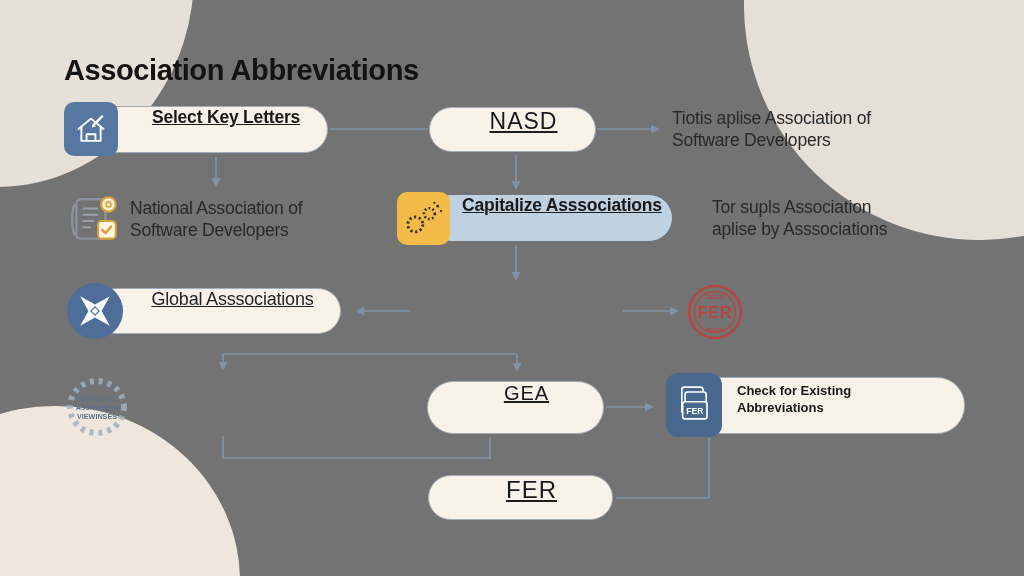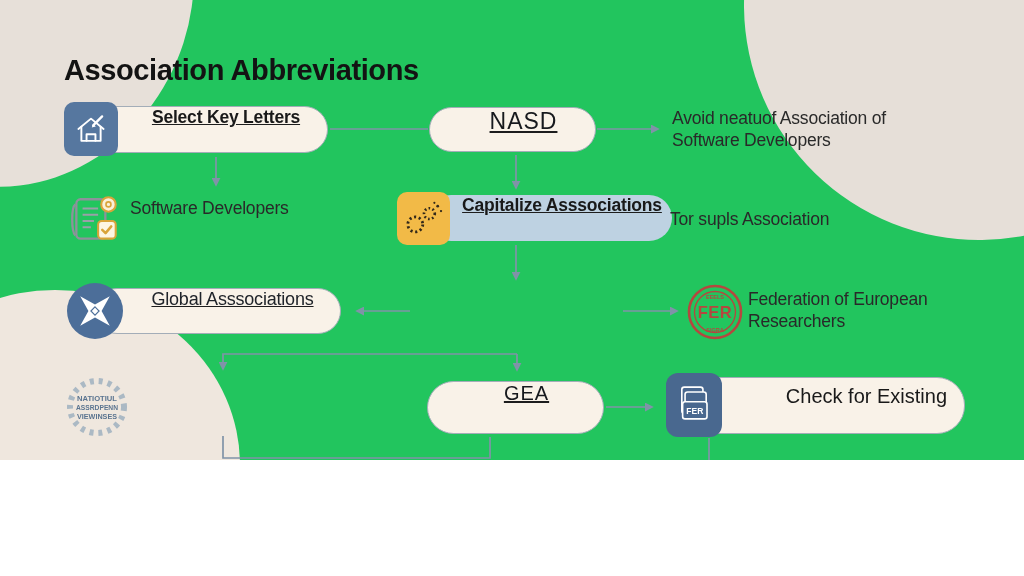--- a/index.html
+++ b/index.html
@@ -1,18 +1,18 @@
 <!DOCTYPE html>
 <html><head>
 <meta charset="utf-8">
 <style>
   html,body{margin:0;padding:0;}
   .canvas{
-    position:relative;width:1024px;height:460px;overflow:hidden;
-    background:#22c55e;font-family:"Liberation Sans",sans-serif;color:#1d1d1d;
+    position:relative;width:1024px;height:576px;overflow:hidden;
+    background:#737373;font-family:"Liberation Sans",sans-serif;color:#1d1d1d;
   }
   .blob{position:absolute;z-index:0;}
   .blob-tl{left:-160px;top:-200px;width:350px;height:390px;background:#e7e0d9;
     border-radius:42% 58% 62% 38%;transform:rotate(18deg);}
   .blob-tr{right:-190px;top:-230px;width:470px;height:470px;background:#e6dfd8;
     border-radius:50%;transform:rotate(-12deg);}
   .blob-bl{left:-130px;bottom:-180px;width:370px;height:350px;background:#efe7de;border-radius:50%;}
   .connectors{position:absolute;left:0;top:0;z-index:1;pointer-events:none;}
   .node{position:absolute;z-index:2;}
   .pill{position:absolute;z-index:2;display:flex;align-items:flex-start;justify-content:center;border-radius:999px;box-sizing:border-box;text-decoration:underline;}
@@ -20,21 +20,21 @@
   .fill{background:#bed2e2;}
   .icon-sq{position:absolute;z-index:3;display:flex;align-items:center;justify-content:center;border-radius:10px;}
   .lbl-bold{font-weight:700;font-size:17.5px;letter-spacing:-0.2px;color:#191919;}
   .lbl-md{font-weight:500;font-size:18px;letter-spacing:-0.2px;color:#20242a;}
   .lbl-lg{font-weight:500;font-size:23px;letter-spacing:1px;color:#17191d;margin-left:22px;}
   .note{position:absolute;z-index:2;font-size:17.5px;line-height:1.25;color:#292929;letter-spacing:-0.2px;}
   .title{position:absolute;z-index:2;left:64px;top:54px;font-size:29px;font-weight:700;
     letter-spacing:-0.4px;color:#131313;margin:0;}
   .checkbox-card{position:absolute;z-index:2;border:1.6px solid #a3adb8;border-radius:28px;
     background:#f9f2e8;box-sizing:border-box;}
-  .check-text{position:absolute;z-index:3;font-weight:400;font-size:20px;line-height:1.3;color:#191919;text-align:right;}
+  .check-text{position:absolute;z-index:3;font-weight:700;font-size:13px;line-height:1.3;color:#191919;}
 </style>
 </head>
 <body>
 
 <div class="canvas">
 
   <div class="blob blob-tl"></div>
   <div class="blob blob-tr"></div>
   <div class="blob blob-bl"></div>
 
@@ -73,54 +73,56 @@
       <path d="M30 22 L42 10" stroke-width="3.2"></path>
       <path d="M28 25 l2 -5 3.5 3.5 z" fill="#ffffff" stroke="none"></path>
     </svg>
   </div>
 
   <div class="pill outline" style="left:429px;top:107px;width:167px;height:45px;">
     <span class="lbl-lg">NASD</span>
   </div>
 
   <div class="note" style="left:672px;top:108px;width:250px;">
-    <div>Avoid neatuof Association of</div>
+    <div>Tiotis aplise Association of</div>
     <div>Software Developers</div>
   </div>
 
   <div class="node" style="left:66px;top:192px;width:58px;height:58px;">
     <svg width="58" height="58" viewBox="0 0 56 56" fill="none">
       <path d="M9 12 C5 15 5 38 9 42" stroke="#8d929b" stroke-width="2.2"></path>
       <rect x="10" y="7" width="28" height="38" rx="4" stroke="#8d929b" stroke-width="2.2"></rect>
       <path d="M16 16 H31 M16 22 H31 M16 28 H27 M16 34 H24" stroke="#9aa0a8" stroke-width="2"></path>
       <circle cx="41" cy="12" r="7" fill="#faf0d8" stroke="#d9a43a" stroke-width="2"></circle>
       <circle cx="41" cy="12" r="2.4" stroke="#d9a43a" stroke-width="1.6"></circle>
       <rect x="31" y="28" width="17" height="17" rx="3.5" fill="#fdf6e3" stroke="#d9a43a" stroke-width="2"></rect>
       <path d="M35 36.5 l3.2 3.2 5.5 -6.5" stroke="#d9a43a" stroke-width="2.4" stroke-linecap="round" stroke-linejoin="round"></path>
     </svg>
   </div>
   <div class="note" style="left:130px;top:198px;width:250px;">
+    <div>National Association of</div>
     <div>Software Developers</div>
   </div>
 
   <div class="pill fill" style="left:428px;top:195px;width:244px;height:46px;padding-left:24px;">
     <span class="lbl-bold">Capitalize Asssociations</span>
   </div>
   <div class="icon-sq" style="left:397px;top:192px;width:53px;height:53px;background:#f2ba47;">
     <svg width="44" height="44" viewBox="0 0 53 53" fill="none" stroke="#33291a">
       <circle cx="16" cy="33" r="9" stroke-width="3.4" stroke-dasharray="2.6 3.2"></circle>
       <circle cx="33" cy="20" r="6.5" stroke-width="3.2" stroke-dasharray="2 2.8"></circle>
       <circle cx="43" cy="11" r="1.7" fill="#33291a" stroke="none"></circle>
       <circle cx="47" cy="17" r="1.4" fill="#33291a" stroke="none"></circle>
       <circle cx="39" cy="7" r="1.3" fill="#33291a" stroke="none"></circle>
     </svg>
   </div>
 
-  <div class="note" style="left:670px;top:197px;width:240px;margin-top:12px;">
+  <div class="note" style="left:712px;top:197px;width:240px;">
     <div>Tor supls Association</div>
+    <div>aplise by Asssociations</div>
   </div>
 
   <div class="pill outline" style="left:94px;top:288px;width:247px;height:46px;padding-left:30px;">
     <span class="lbl-md">Global Asssociations</span>
   </div>
   <div class="icon-sq" style="left:67px;top:283px;width:56px;height:56px;background:#4c6e99;border-radius:50%;">
     <svg width="46" height="46" viewBox="0 0 56 56">
       <path d="M10 10 L28 20 L46 10 L36 28 L46 46 L28 36 L10 46 L20 28 Z" fill="#ffffff"></path>
       <path d="M28 23 L33 28 L28 33 L23 28 Z" fill="none" stroke="#4c6e99" stroke-width="1.4"></path>
     </svg>
@@ -128,24 +130,20 @@
 
 
   <div class="node" style="left:686px;top:283px;width:58px;height:58px;">
     <svg width="58" height="58" viewBox="0 0 58 58">
       <circle cx="29" cy="29" r="26" fill="none" stroke="#b5473f" stroke-width="2.6"></circle>
       <circle cx="29" cy="29" r="20.5" fill="none" stroke="#b5473f" stroke-width="1.3"></circle>
       <text x="29" y="35" text-anchor="middle" font-family="Liberation Sans, sans-serif" font-size="16.5" font-weight="700" fill="#b5473f" letter-spacing="0.5">FER</text>
       <text x="29" y="15.5" text-anchor="middle" font-family="Liberation Sans, sans-serif" font-size="5.5" font-weight="700" fill="#b5473f">EEELS</text>
       <text x="29" y="48.5" text-anchor="middle" font-family="Liberation Sans, sans-serif" font-size="5.5" font-weight="700" fill="#b5473f">SIGRA</text>
     </svg>
-  </div>
-  <div class="note" style="left:748px;top:289px;width:240px;">
-    <div>Federation of European</div>
-    <div>Researchers</div>
   </div>
 
   <div class="node" style="left:66px;top:376px;width:62px;height:62px;">
     <svg width="62" height="62" viewBox="0 0 62 62">
       <ellipse cx="31" cy="31" rx="27" ry="26" fill="none" stroke="#9fb0c0" stroke-width="6" stroke-dasharray="4 5" opacity="0.85"></ellipse>
       <text x="31" y="25" text-anchor="middle" textLength="40" lengthAdjust="spacingAndGlyphs" font-family="Liberation Sans, sans-serif" font-size="7.5" font-weight="700" fill="#5a7490">NATIOTIUL</text>
       <text x="31" y="34" text-anchor="middle" textLength="42" lengthAdjust="spacingAndGlyphs" font-family="Liberation Sans, sans-serif" font-size="7.5" font-weight="700" fill="#5a7490">ASSRDPENN</text>
       <text x="31" y="43" text-anchor="middle" textLength="40" lengthAdjust="spacingAndGlyphs" font-family="Liberation Sans, sans-serif" font-size="7.5" font-weight="700" fill="#5a7490">VIEWINSES</text>
     </svg>
   </div>
@@ -158,19 +156,20 @@
   <div class="icon-sq" style="left:666px;top:373px;width:56px;height:64px;background:#49688f;border-radius:12px;">
     <svg width="46" height="52" viewBox="0 0 56 64" fill="none" stroke="#ffffff" stroke-width="2">
       <rect x="13" y="10" width="26" height="32" rx="3"></rect>
       <rect x="17" y="16" width="26" height="32" rx="3" fill="#49688f"></rect>
       <rect x="14" y="28" width="30" height="21" rx="3" fill="#49688f"></rect>
       <text x="29" y="43" text-anchor="middle" font-family="Liberation Sans, sans-serif" font-size="10.5" font-weight="700" fill="#ffffff" stroke="none">FER</text>
     </svg>
   </div>
   <div class="check-text" style="left:737px;top:383px;width:210px;">
     <div>Check for Existing</div>
+    <div>Abbreviations</div>
   </div>
 
   <div class="pill outline" style="left:428px;top:475px;width:185px;height:45px;">
     <span class="lbl-lg" style="font-size:24px;">FER</span>
   </div>
 
 </div>
 
 </body></html>

